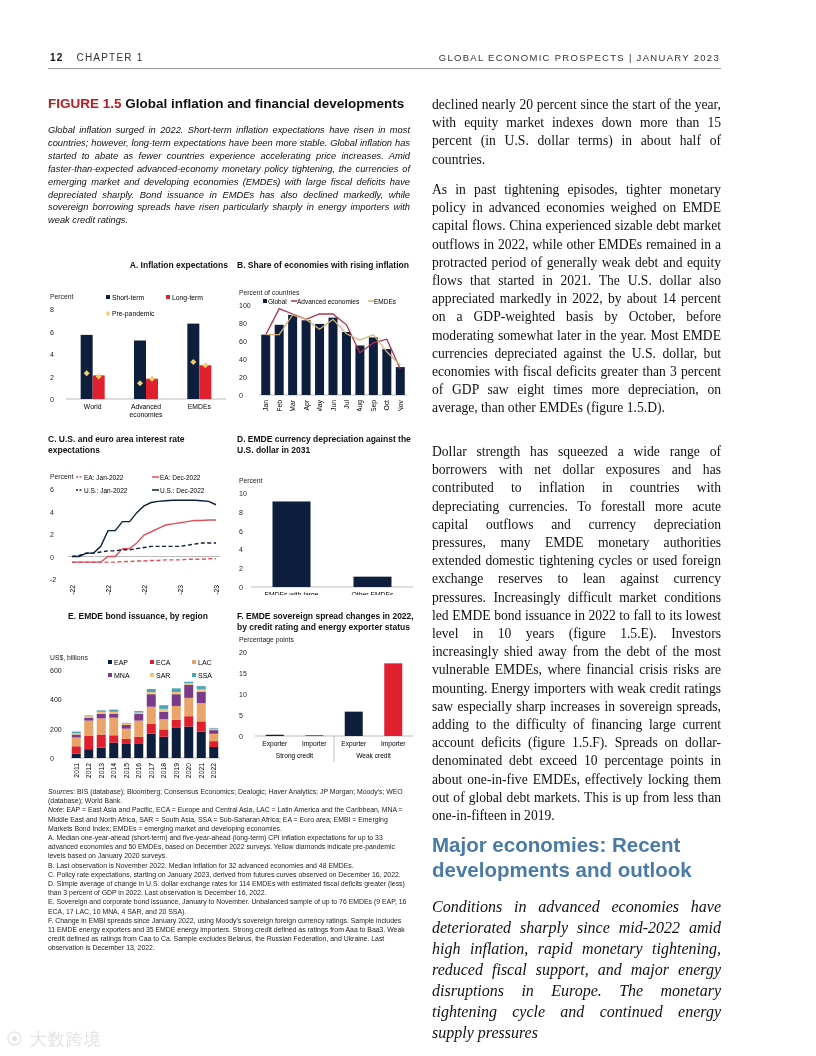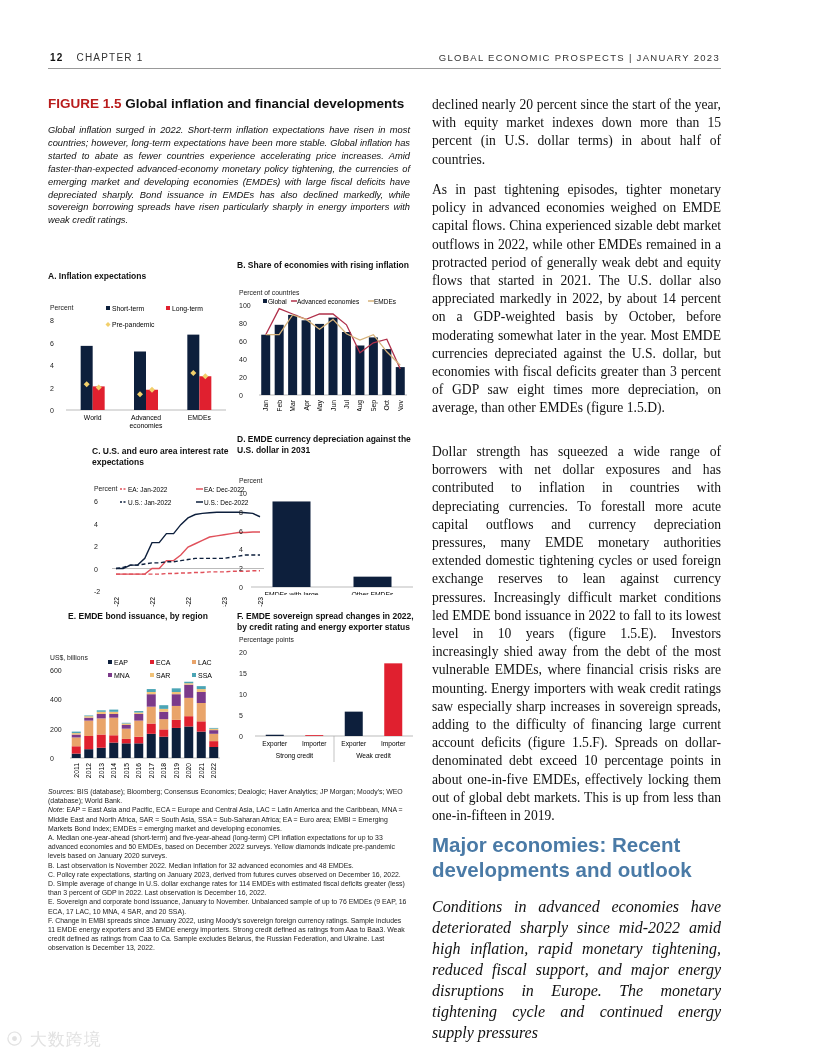--- a/index.html
+++ b/index.html
@@ -30,21 +30,21 @@
 </div>
 <div class="hdr-right">GLOBAL ECONOMIC PROSPECTS | JANUARY 2023</div>
 <div class="hdr-rule"></div>
 
 <div class="fig-title">
   <span class="num">FIGURE 1.5</span>
   <span>Global inflation and financial developments</span>
 </div>
 <div class="fig-intro">Global inflation surged in 2022. Short-term inflation expectations have risen in most countries; however, long-term expectations have been more stable. Global inflation has started to abate as fewer countries experience accelerating price increases. Amid faster-than-expected advanced-economy monetary policy tightening, the currencies of emerging market and developing economies (EMDEs) with large fiscal deficits have depreciated sharply. Bond issuance in EMDEs has also declined markedly, while sovereign borrowing spreads have risen particularly sharply in energy importers with weak credit ratings.</div>
 
-<div class="panel" style="left:48px;top:271px;">
+<div class="panel" style="left:48px;top:260px;text-align:right;">
   <div class="ptitle">A. Inflation expectations</div>
   <svg id="chartA" width="180" height="150">
       <text x="2" y="131" font-size="7" fill="#222">0</text>
       <text x="2" y="108.5" font-size="7" fill="#222">2</text>
       <text x="2" y="86" font-size="7" fill="#222">4</text>
       <text x="2" y="63.5" font-size="7" fill="#222">6</text>
       <text x="2" y="41" font-size="7" fill="#222">8</text>
       <line x1="18" x2="178" y1="128" y2="128" stroke="#aaa" stroke-width="0.8"></line>
       <text x="2" y="28" font-size="6.8" fill="#222">Percent</text>
       <rect x="58" y="24" width="4" height="4" fill="#0d1f3c"></rect>
@@ -107,21 +107,21 @@
       <rect x="131.86363636363635" y="66.4" width="9" height="57.599999999999994" fill="#0d1f3c"></rect>
       <text x="0" y="0" font-size="6.8" text-anchor="end" transform="translate(138.86363636363635,129) rotate(-90)">Sep</text>
       <rect x="145.3181818181818" y="78.1" width="9" height="45.900000000000006" fill="#0d1f3c"></rect>
       <text x="0" y="0" font-size="6.8" text-anchor="end" transform="translate(152.3181818181818,129) rotate(-90)">Oct</text>
       <rect x="158.77272727272728" y="96.1" width="9" height="27.900000000000006" fill="#0d1f3c"></rect>
       <text x="0" y="0" font-size="6.8" text-anchor="end" transform="translate(165.77272727272728,129) rotate(-90)">Nov</text>
       <path d="M28.727272727272727,63.699999999999996 L42.18181818181818,37.60000000000001 L55.63636363636363,43 L69.0909090909091,48.400000000000006 L82.54545454545455,43 L96.00000000000001,43 L109.45454545454547,53.8 L122.90909090909092,81.7 L136.36363636363635,71.80000000000001 L149.8181818181818,68.2 L163.27272727272728,97.9" fill="none" stroke="#b0304a" stroke-width="1.3"></path>
       <path d="M28.727272727272727,63.699999999999996 L42.18181818181818,63.699999999999996 L55.63636363636363,43.900000000000006 L69.0909090909091,48.400000000000006 L82.54545454545455,58.3 L96.00000000000001,48.400000000000006 L109.45454545454547,62.8 L122.90909090909092,69.1 L136.36363636363635,63.699999999999996 L149.8181818181818,80.80000000000001 L163.27272727272728,94.3" fill="none" stroke="#d6b27a" stroke-width="1.3"></path>
     </svg>
 </div>
-<div class="panel" style="left:48px;top:446px;margin-left:44px;">
+<div class="panel" style="left:48px;top:434px;">
   <div class="ptitle">C. U.S. and euro area interest rate expectations</div>
   <svg id="chartC" width="180" height="140">
       <text x="2" y="127" font-size="7" fill="#222">-2</text>
       <text x="2" y="104.5" font-size="7" fill="#222">0</text>
       <text x="2" y="82" font-size="7" fill="#222">2</text>
       <text x="2" y="59.5" font-size="7" fill="#222">4</text>
       <text x="2" y="37" font-size="7" fill="#222">6</text>
       <line x1="20" x2="172" y1="101.5" y2="101.5" stroke="#aaa" stroke-width="0.8"></line>
       <text x="2" y="24" font-size="6.8" fill="#222">Percent</text>
       <line x1="28" x2="35" y1="22" y2="22" stroke="#e0505a" stroke-width="1.5" stroke-dasharray="2,1.5"></line>

